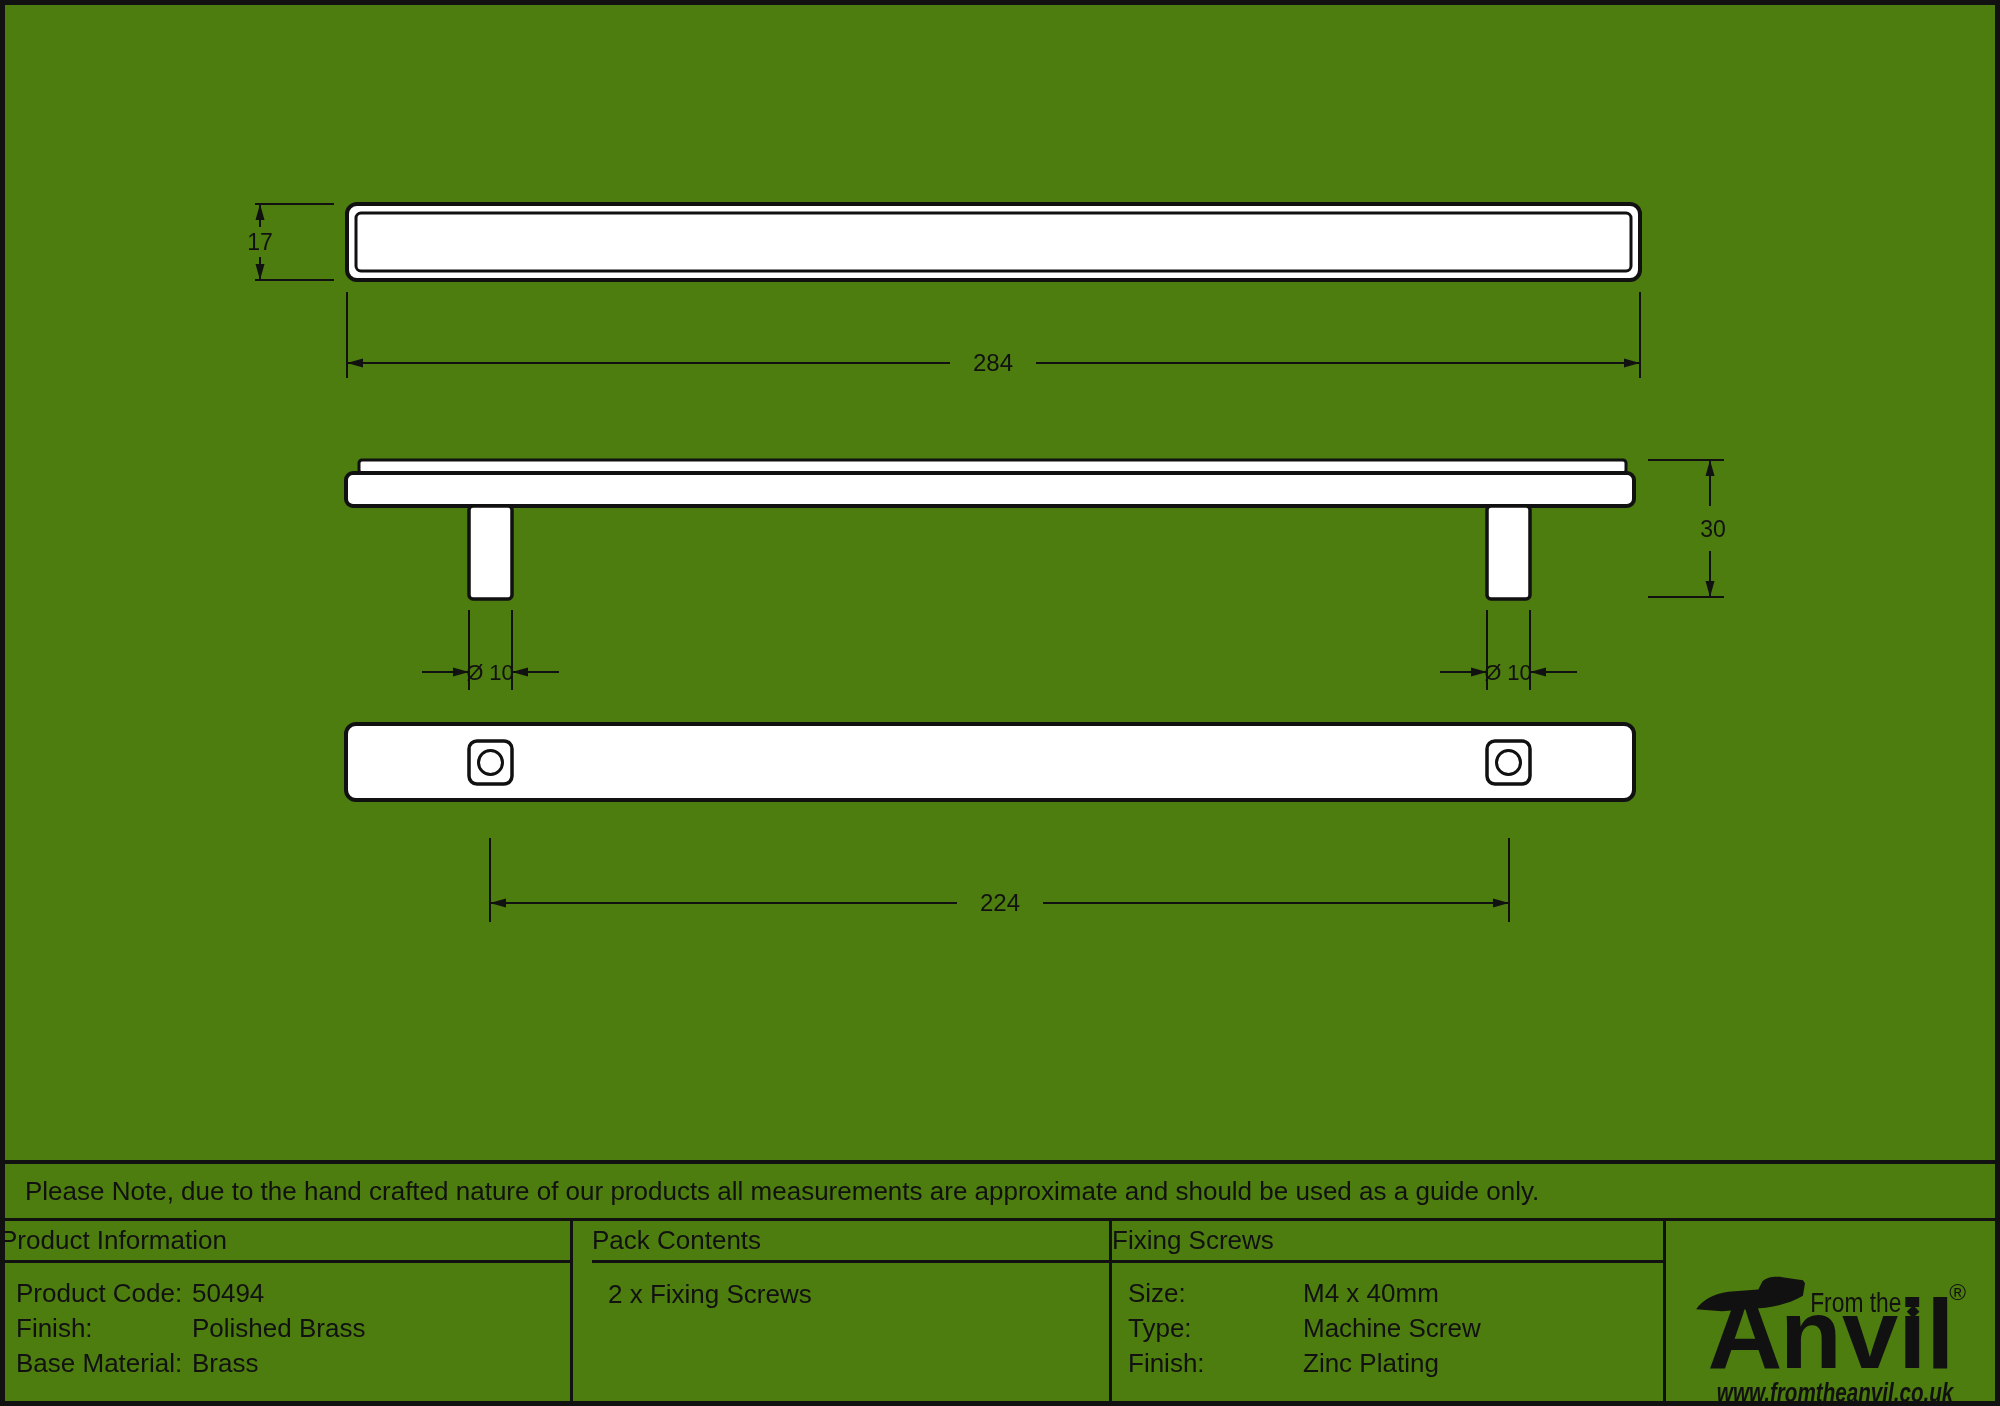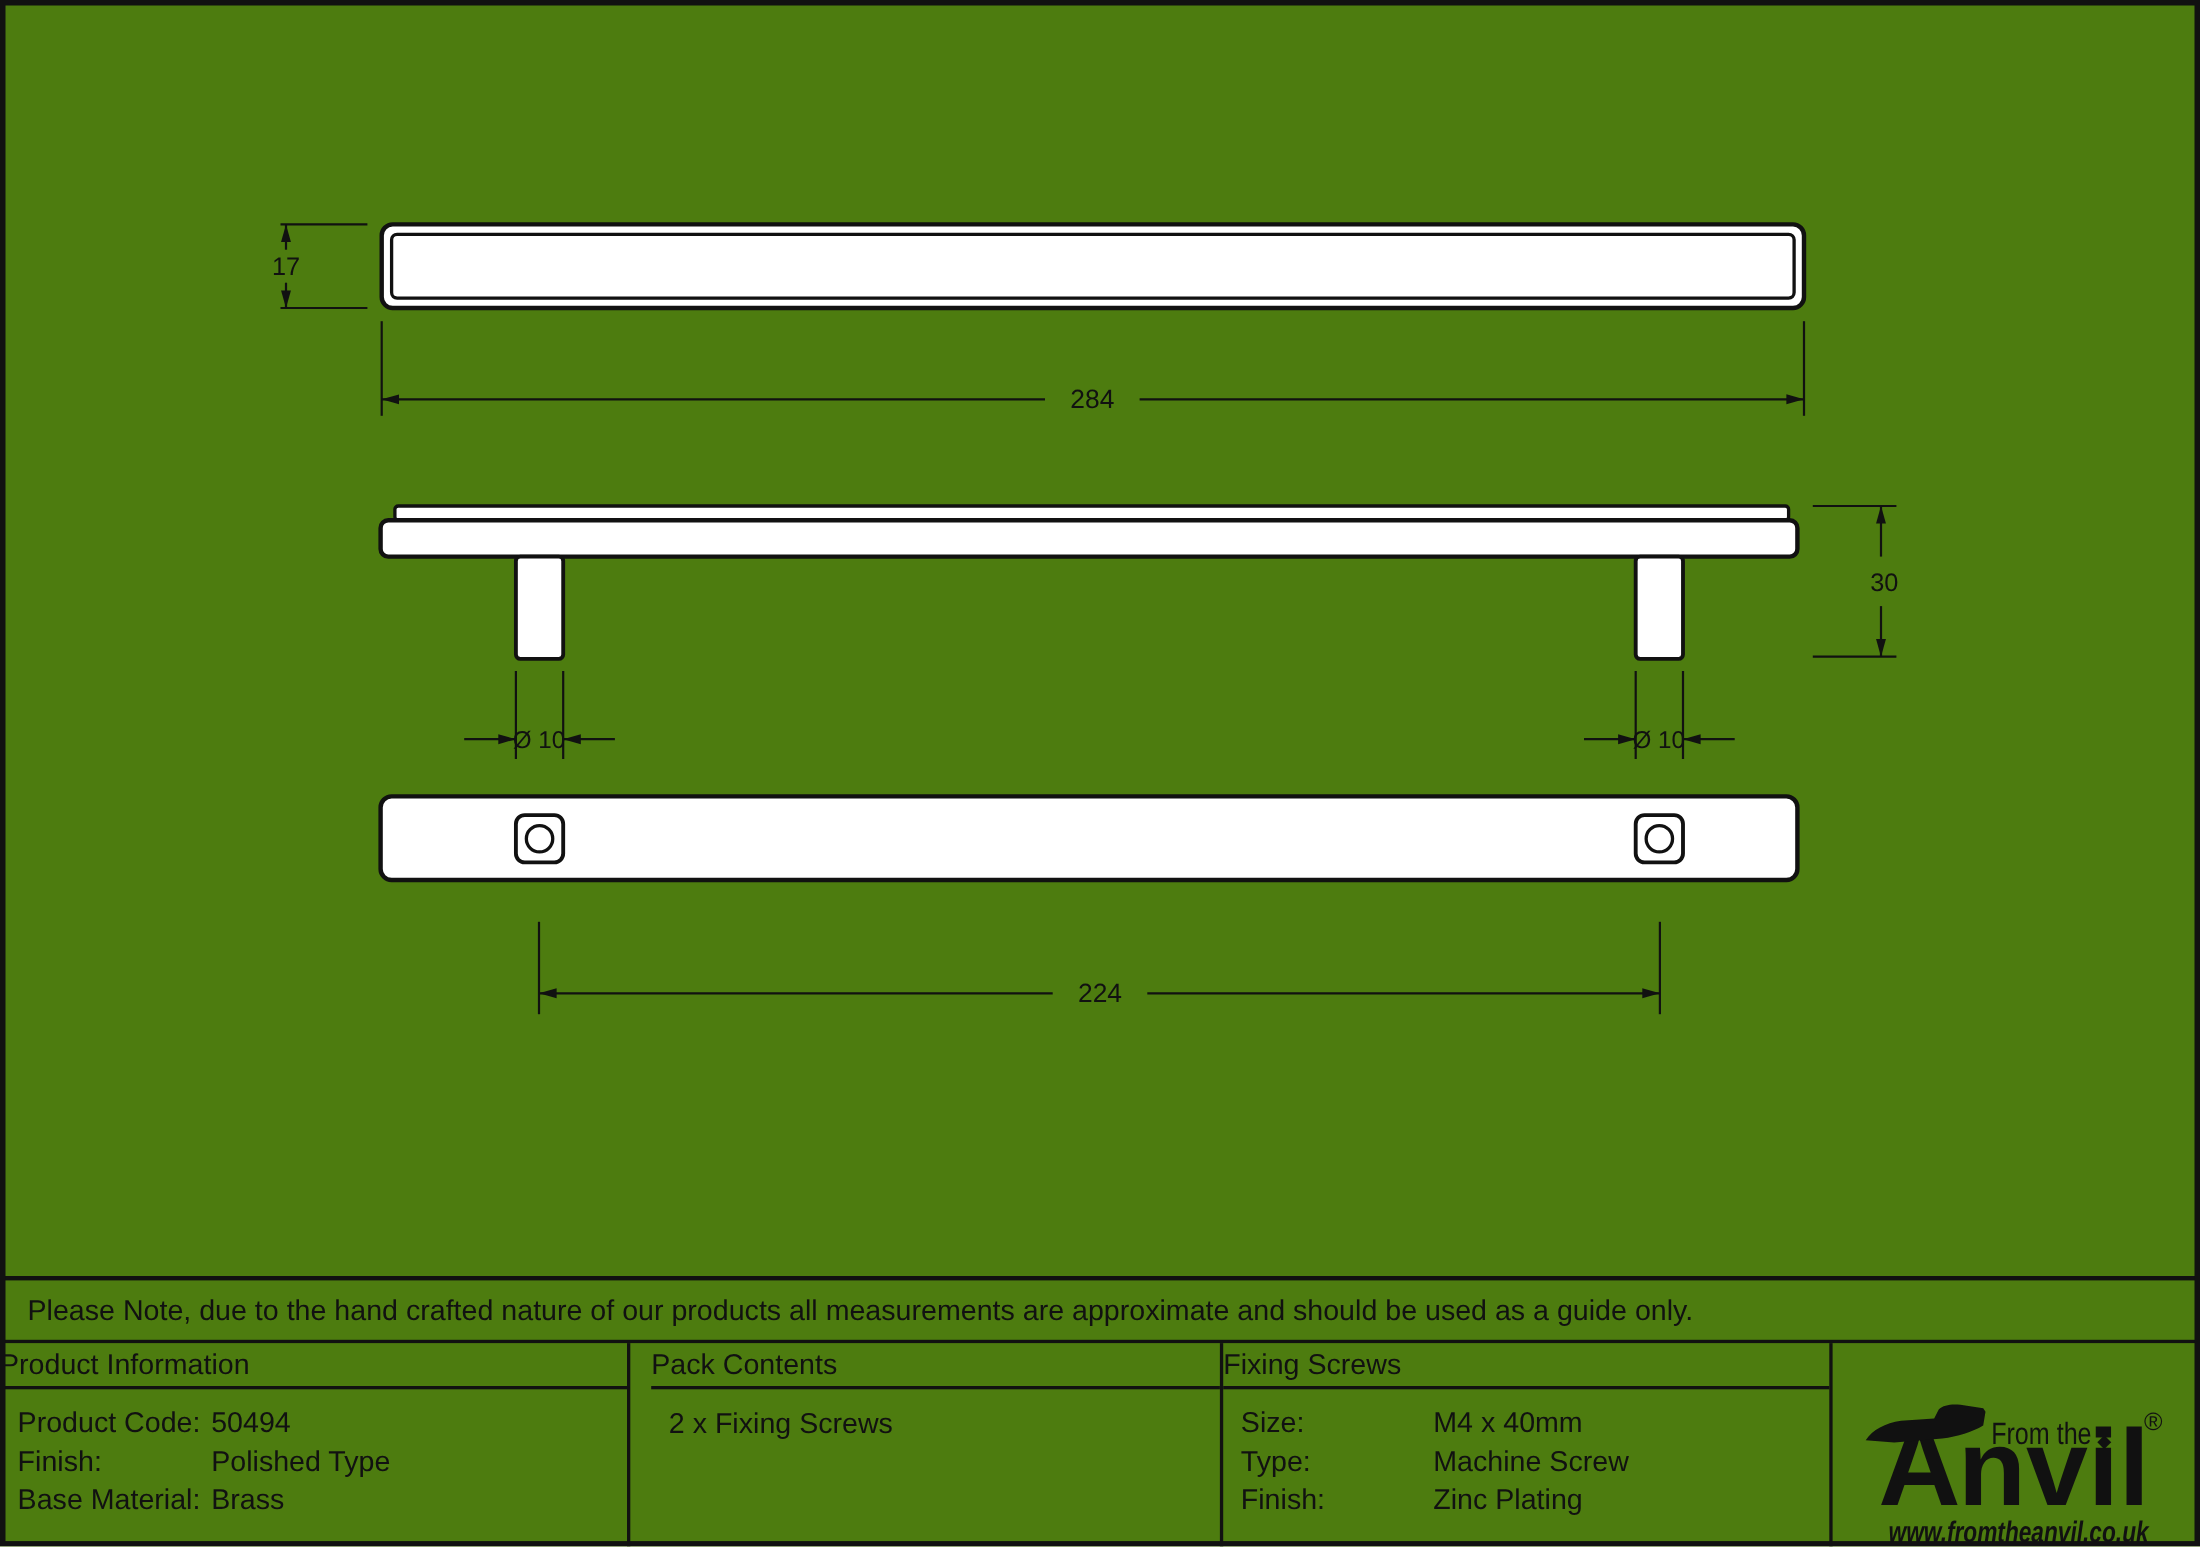--- a/index.html
+++ b/index.html
@@ -146,21 +146,21 @@
         <div class="hdr">
           <span>Product Information</span>
         </div>
         <div class="bd">
           <div class="kv">
             <span class="k">Product Code:</span>
             <span class="v">50494</span>
           </div>
           <div class="kv">
             <span class="k">Finish:</span>
-            <span class="v">Polished Type</span>
+            <span class="v">Polished Brass</span>
           </div>
           <div class="kv">
             <span class="k">Base Material:</span>
             <span class="v">Brass</span>
           </div>
         </div>
       </div>
 
       <div class="col col-2">
         <div class="hdr">

